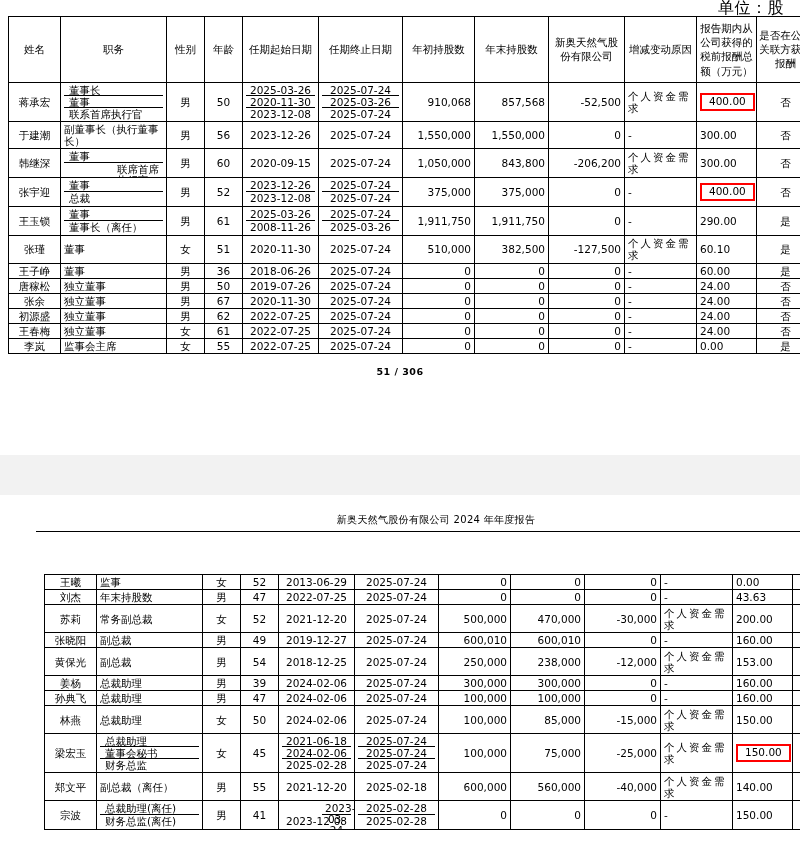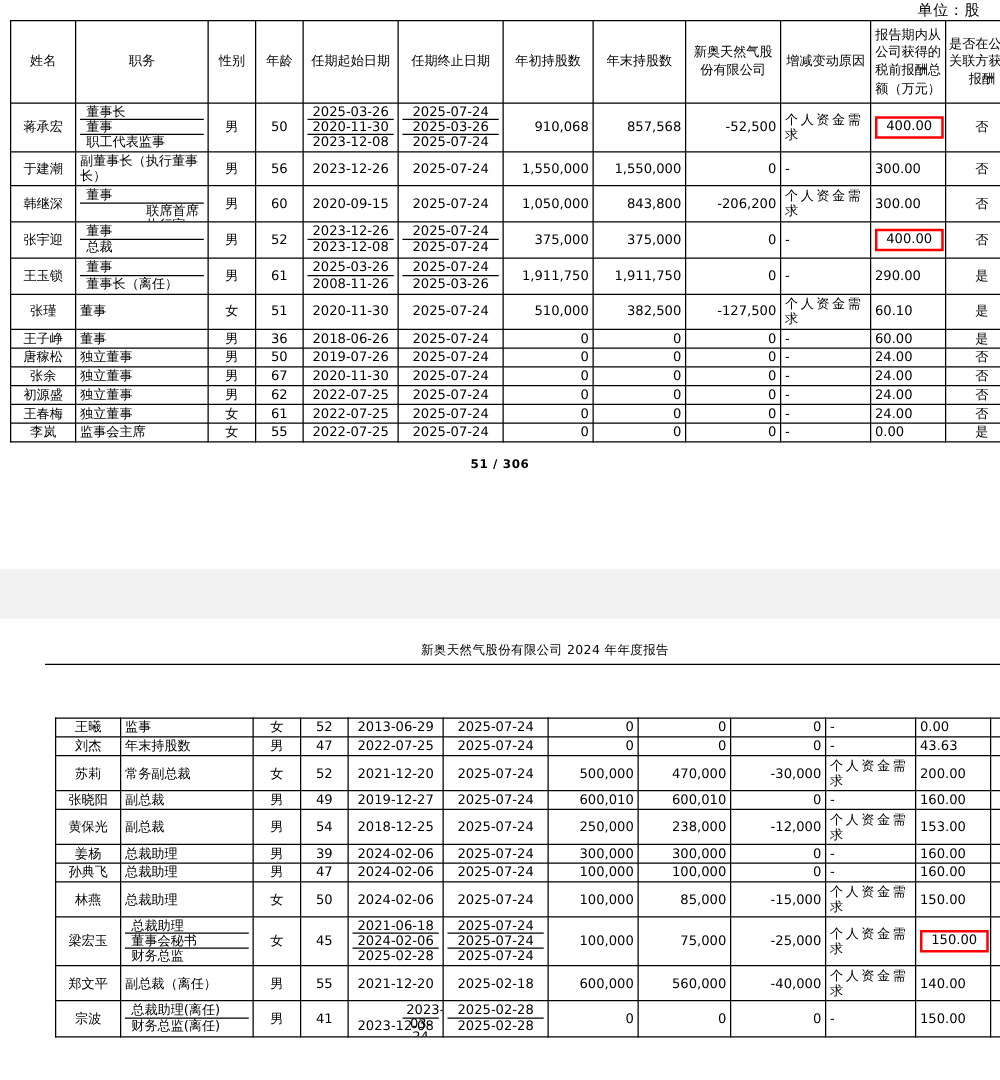--- a/index.html
+++ b/index.html
@@ -10,21 +10,21 @@
     color:#000;
     -webkit-font-smoothing:none;
   }
   .page{position:relative;width:800px;}
   .page-1{height:455px;}
   .page-2{height:369px;padding-left:36px;}
 
   .unit-line{
     text-align:right;
     padding-right:16px;
-    font-size:12px;
+    font-size:16px;
     letter-spacing:0.5px;
     height:16px;
     line-height:16px;
   }
 
   .tbl-wrap{padding:0 8px;}
 
   table.fin{
     border-collapse:collapse;
     table-layout:fixed;
@@ -139,21 +139,21 @@
           <th>是否在公司关联方获取报酬</th>
         </tr>
       </thead>
       <tbody id="body-p1">
           <tr style="height: 36px;">
             <td class="c-name">蒋承宏</td>
             <td class="nopad">
               <div class="stack">
                 <div class="sub-post" style="height: 12px; line-height: 10px;">董事长</div>
                 <div class="sub-post" style="height: 12px; line-height: 10px;">董事</div>
-                <div class="sub-post" style="height: 12px; line-height: 10px;">职工代表监事</div>
+                <div class="sub-post" style="height: 12px; line-height: 10px;">联系首席执行官</div>
               </div>
             </td>
             <td class="c-sex">男</td>
             <td class="c-age">50</td>
             <td class="nopad">
               <div class="stack">
                 <div class="sub-date" style="height: 12px; line-height: 10px;">2025-03-26</div>
                 <div class="sub-date" style="height: 12px; line-height: 10px;">2020-11-30</div>
                 <div class="sub-date" style="height: 12px; line-height: 10px;">2023-12-08</div>
               </div>

